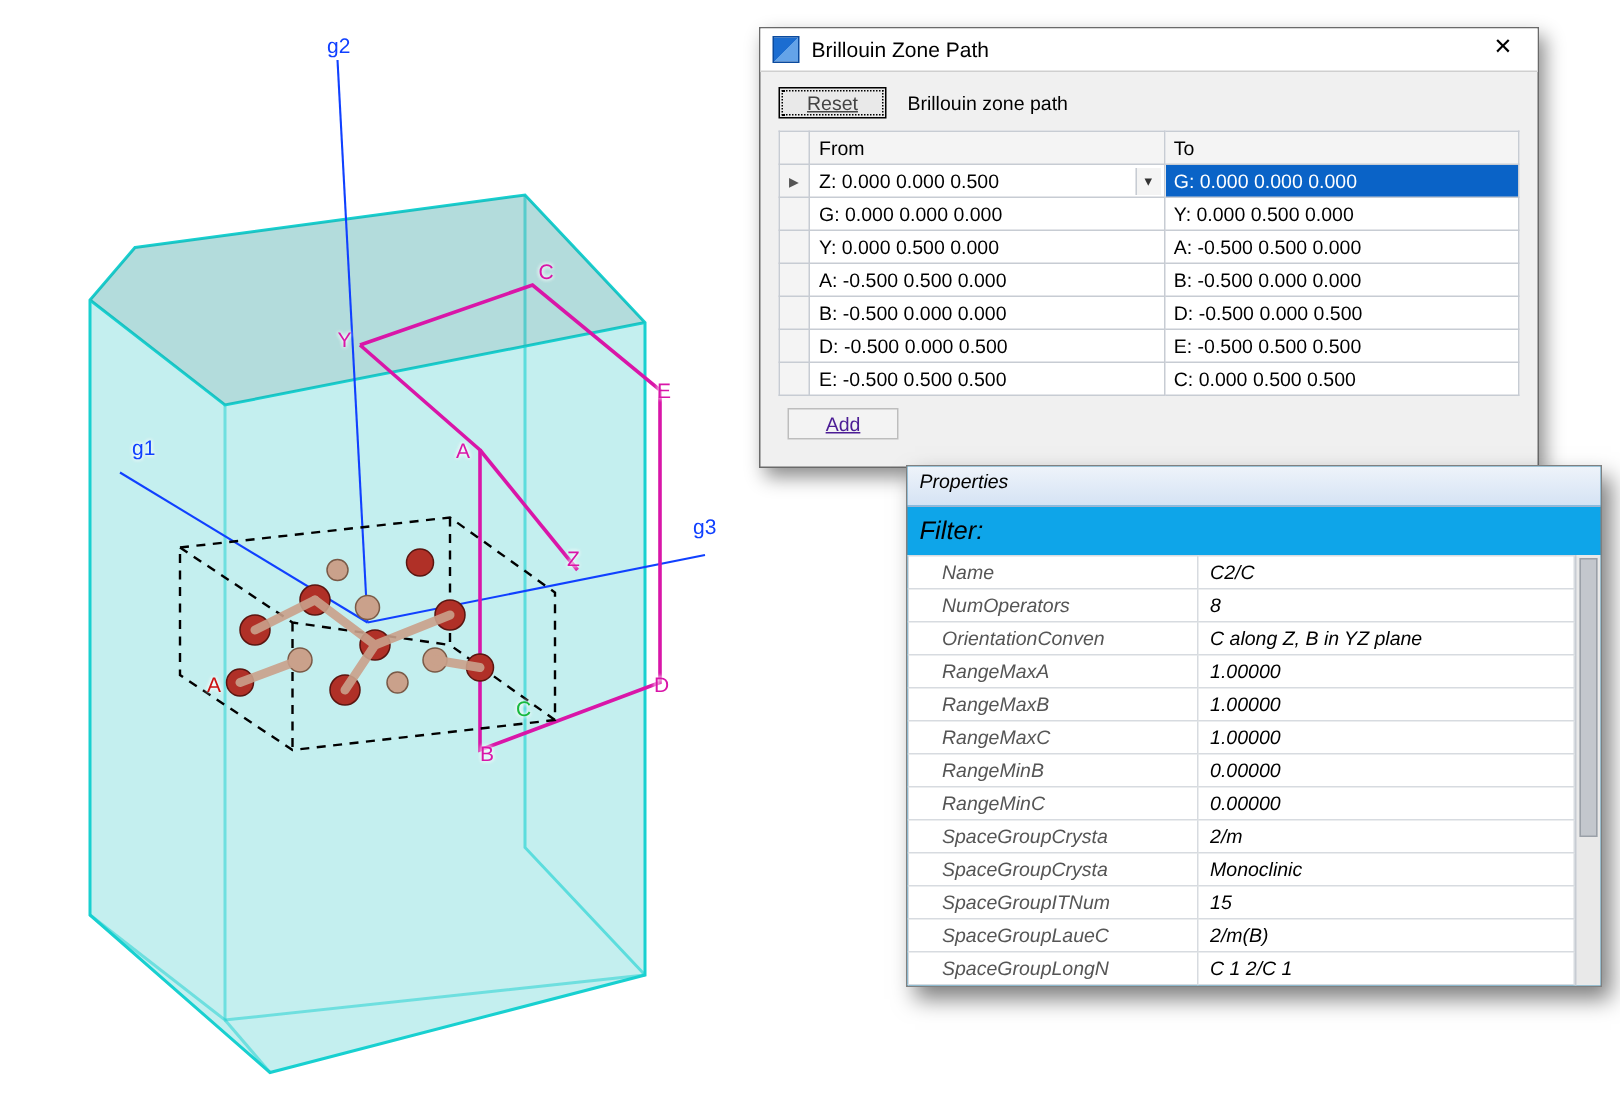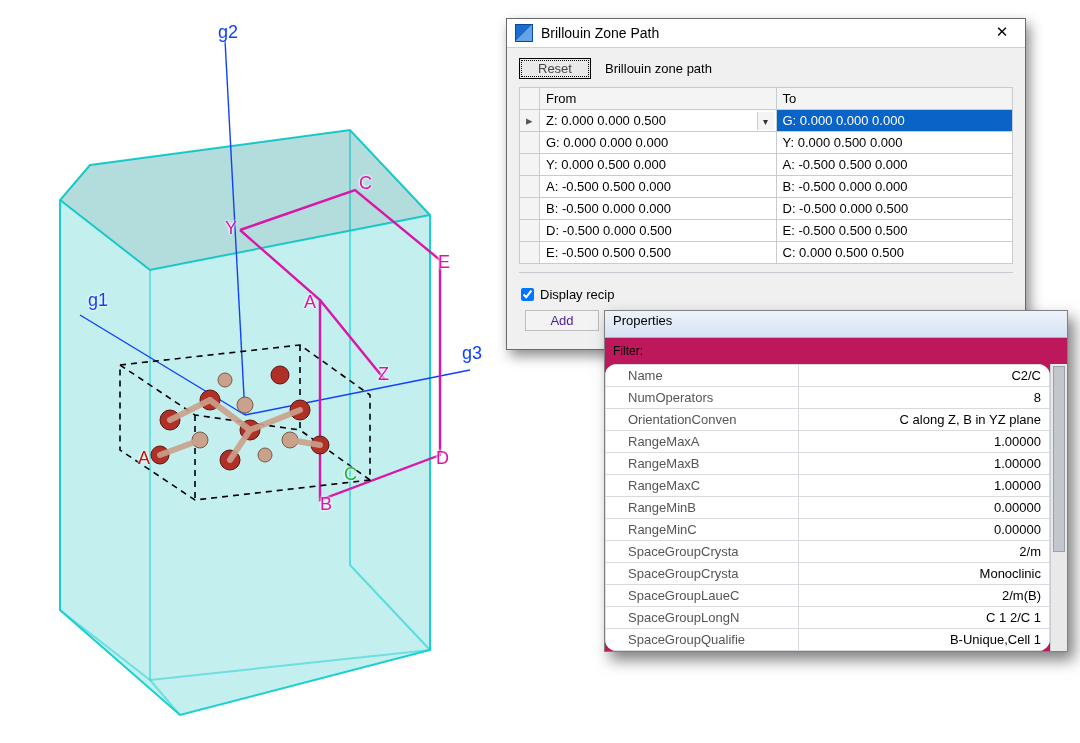--- a/index.html
+++ b/index.html
@@ -24,21 +24,21 @@
     position: absolute;
     left: 0;
     top: 0;
     width: 520px;
     height: 743px;
     color: #000;
   }
   .viewport svg { position: absolute; left:0; top:0; }
   .vp-label {
     position: absolute;
-    font-size: 18px;
+    font-size: 14px;
     font-weight: 400;
     text-shadow: 0 0 3px #fff, 0 0 3px #fff;
   }
   .blue { color: #1040ff; }
   .magenta { color: #d916a8; stroke:#d916a8; }
   .red { color: #cc1111; }
   .green { color: #18b83d; }
 
   
   .bz-window {
@@ -83,20 +83,21 @@
     margin-bottom: 8px;
   }
   .btn {
     font: inherit;
     background: #e9e9e9;
     border: 1px solid #8a8a8a;
     padding: 1px 14px;
     height: 21px;
     box-sizing: border-box;
     color:#444;
+    text-decoration:underline;
   }
   .btn.reset {
     border:1px solid #000;
     outline:1px dotted #000;
     outline-offset:-3px;
     padding:1px 18px;
   }
   .btn.add {
     width: 74px;
     color:#4c1d95;
@@ -157,34 +158,35 @@
   }
   .chkrow input { margin:0; }
   .bz-lower .spacer{ flex:1; }
 
   
   .props {
     position: absolute;
     left: 604px;
     top: 310px;
     width: 462px;
-    background:#be185d;
+    background:#0ea5e9;
     border:1px solid #808080;
     box-shadow: 6px 8px 14px rgba(0,0,0,.5);
+    font-style: italic;
   }
   .props-title{
     height:22px;
     background:linear-gradient(#eef3fa,#d5e3f4);
     border-bottom:1px solid #9fb4cf;
     padding:2px 8px;
     font-size:13px;
   }
   .props-filter{
     padding:6px 8px;
-    font-size:12px;
+    font-size:17px;
     display:flex;
     align-items:flex-end;
     gap:6px;
   }
   .props-filter input{
     flex:1;
     font:inherit;
     border:1px solid #9aa0a8;
     height:20px;
     padding:1px 6px;
@@ -205,35 +207,34 @@
     text-overflow:ellipsis;
   }
   table.props-grid td:first-child{
     width:168px;
     color:#555;
     padding-left:22px;
     background:#fff;
   }
   table.props-grid td:nth-child(2){
     width:246px;
-    text-align:right;
   }
   .propscroll{
     width:16px;
     background:#e9e9e9;
     border-left:1px solid #c7ccd3;
   }
   .propscroll .thumb{
     margin:2px;
     height:64%;
     background:#c3c7cd;
     border:1px solid #9aa0a8;
   }
   .props-flex{ display:flex; }
-  .props-flex > div:first-child{ flex:1; overflow:hidden;border-radius:12px; }
+  .props-flex > div:first-child{ flex:1; overflow:hidden; }
 
 </style>
 </head>
 <body>
 
 <div class="stage">
 
   <div class="viewport">
     <svg width="520" height="743">
 
@@ -368,27 +369,20 @@
               <td>E:  -0.500  0.500  0.500</td>
             </tr>
             <tr>
               <td class="rowhandle"></td>
               <td>E:  -0.500  0.500  0.500</td>
               <td>C:  0.000  0.500  0.500</td>
             </tr>
           </tbody>
       </table>
 
-      <div class="bz-lower">
-        <label class="chkrow">
-          <input type="checkbox" checked="" style="">
-          <span>Display recip</span>
-        </label>
-        <span class="spacer"></span>
-      </div>
       <div style="padding:8px 0 4px 6px;">
         <button class="btn add">Add</button>
       </div>
     </div>
   </div>
 
   <div class="props">
     <div class="props-title">Properties</div>
     <div class="props-filter">
       <span>Filter:</span>
@@ -431,30 +425,30 @@
               </tr>
               <tr>
                 <td>SpaceGroupCrysta</td>
                 <td>2/m</td>
               </tr>
               <tr>
                 <td>SpaceGroupCrysta</td>
                 <td>Monoclinic</td>
               </tr>
               <tr>
+                <td>SpaceGroupITNum</td>
+                <td>15</td>
+              </tr>
+              <tr>
                 <td>SpaceGroupLaueC</td>
                 <td>2/m(B)</td>
               </tr>
               <tr>
                 <td>SpaceGroupLongN</td>
                 <td>C 1 2/C 1</td>
-              </tr>
-              <tr>
-                <td>SpaceGroupQualifie</td>
-                <td>B-Unique,Cell 1</td>
               </tr>
             </tbody>
         </table>
       </div>
       <div class="propscroll">
         <div class="thumb"></div>
       </div>
     </div>
   </div>
 

